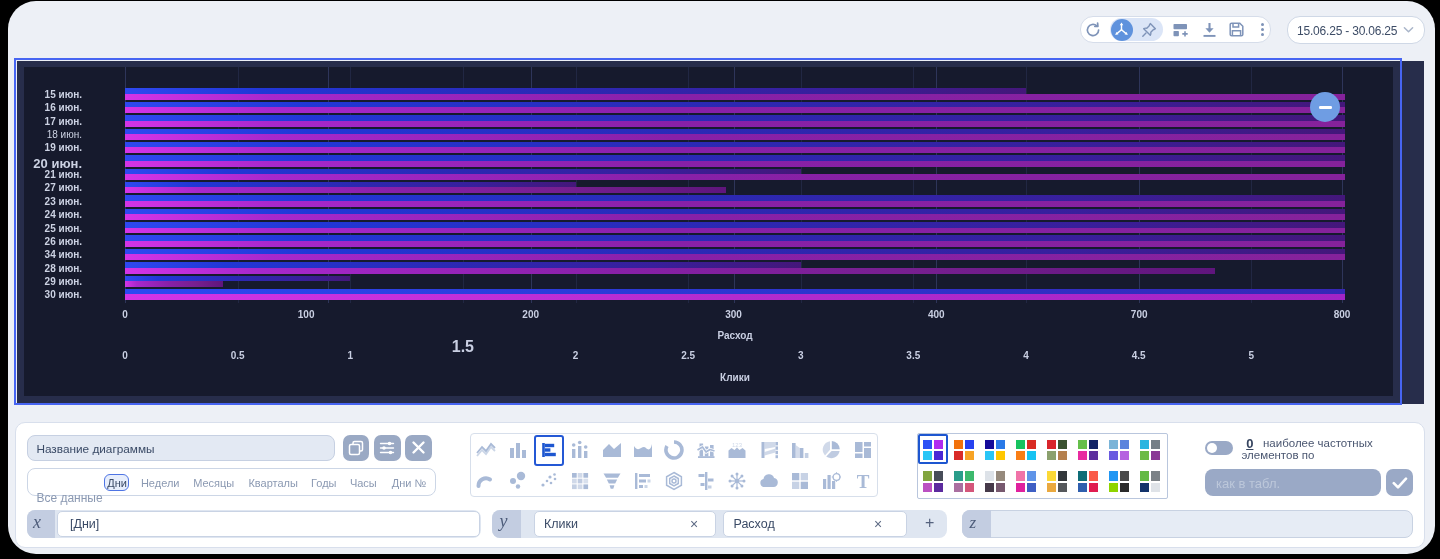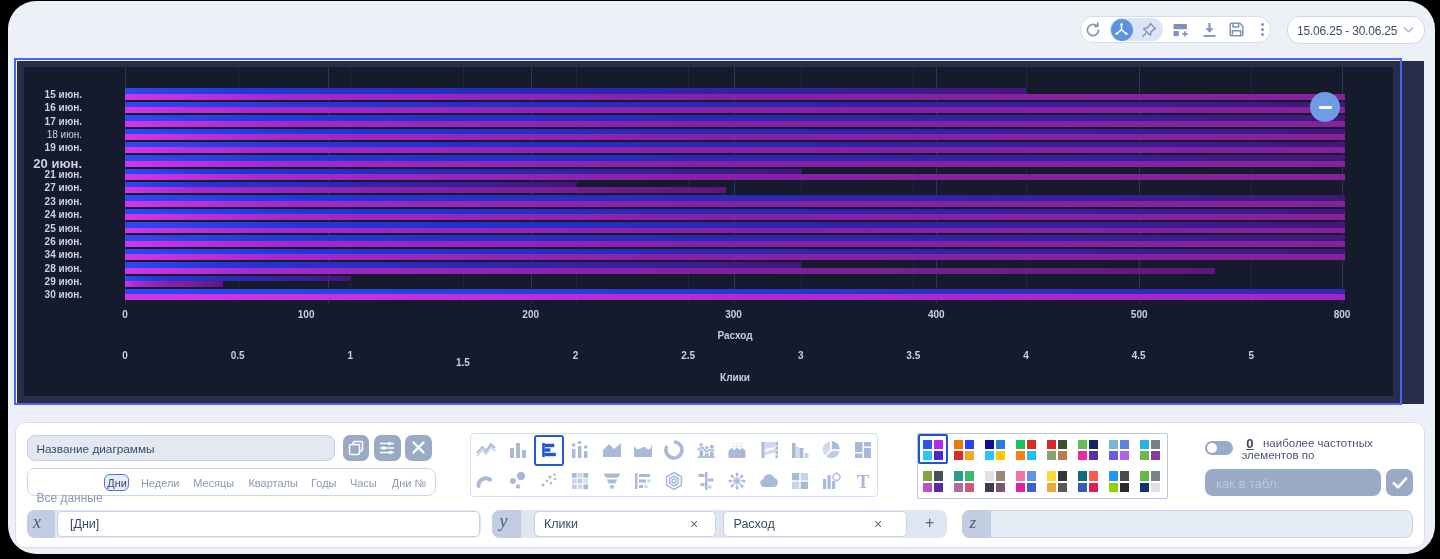--- a/index.html
+++ b/index.html
@@ -122,27 +122,27 @@
 <div class="abs" style="right:1311.0px;top:169.37px;font-size:10px;font-weight:700;color:#ccd2e3;white-space:nowrap">26 июн.</div>
 <div class="abs" style="right:1311.0px;top:182.74px;font-size:10px;font-weight:700;color:#ccd2e3;white-space:nowrap">34 июн.</div>
 <div class="abs" style="right:1311.0px;top:196.11px;font-size:10px;font-weight:700;color:#ccd2e3;white-space:nowrap">28 июн.</div>
 <div class="abs" style="right:1311.0px;top:209.48px;font-size:10px;font-weight:700;color:#ccd2e3;white-space:nowrap">29 июн.</div>
 <div class="abs" style="right:1311.0px;top:222.85px;font-size:10px;font-weight:700;color:#ccd2e3;white-space:nowrap">30 июн.</div>
 <div class="abs" style="left:71.5px;top:242.5px;width:60px;text-align:center;font-size:10px;font-weight:700;color:#c9cfe2">0</div>
 <div class="abs" style="left:274.3px;top:242.5px;width:60px;text-align:left;font-size:10px;font-weight:700;color:#c9cfe2">100</div>
 <div class="abs" style="left:477.2px;top:242.5px;width:60px;text-align:center;font-size:10px;font-weight:700;color:#c9cfe2">200</div>
 <div class="abs" style="left:680.0px;top:242.5px;width:60px;text-align:center;font-size:10px;font-weight:700;color:#c9cfe2">300</div>
 <div class="abs" style="left:882.8px;top:242.5px;width:60px;text-align:center;font-size:10px;font-weight:700;color:#c9cfe2">400</div>
-<div class="abs" style="left:1085.7px;top:242.5px;width:60px;text-align:center;font-size:10px;font-weight:700;color:#c9cfe2">500</div>
+<div class="abs" style="left:1085.7px;top:242.5px;width:60px;text-align:center;font-size:10px;font-weight:700;color:#c9cfe2">700</div>
 <div class="abs" style="left:1288.5px;top:242.5px;width:60px;text-align:center;font-size:10px;font-weight:700;color:#c9cfe2">800</div>
 <div class="abs" style="left:671.5px;top:263px;width:80px;text-align:center;font-size:10px;font-weight:700;color:#c9cfe2">Расход</div>
 <div class="abs" style="left:71.5px;top:283.5px;width:60px;text-align:center;font-size:10px;font-weight:700;color:#c9cfe2">0</div>
 <div class="abs" style="left:184.1px;top:283.5px;width:60px;text-align:center;font-size:10px;font-weight:700;color:#c9cfe2">0.5</div>
 <div class="abs" style="left:296.7px;top:283.5px;width:60px;text-align:center;font-size:10px;font-weight:700;color:#c9cfe2">1</div>
-<div class="abs" style="left:409.4px;top:290px;width:60px;text-align:center;font-size:10px;font-weight:700;color:#c9cfe2">1.5</div>
+<div class="abs" style="left:409.4px;top:271px;width:60px;text-align:center;font-size:16px;font-weight:700;color:#c9cfe2">1.5</div>
 <div class="abs" style="left:522.0px;top:283.5px;width:60px;text-align:center;font-size:10px;font-weight:700;color:#c9cfe2">2</div>
 <div class="abs" style="left:634.6px;top:283.5px;width:60px;text-align:center;font-size:10px;font-weight:700;color:#c9cfe2">2.5</div>
 <div class="abs" style="left:747.2px;top:283.5px;width:60px;text-align:center;font-size:10px;font-weight:700;color:#c9cfe2">3</div>
 <div class="abs" style="left:859.8px;top:283.5px;width:60px;text-align:center;font-size:10px;font-weight:700;color:#c9cfe2">3.5</div>
 <div class="abs" style="left:972.5px;top:283.5px;width:60px;text-align:center;font-size:10px;font-weight:700;color:#c9cfe2">4</div>
 <div class="abs" style="left:1085.1px;top:283.5px;width:60px;text-align:center;font-size:10px;font-weight:700;color:#c9cfe2">4.5</div>
 <div class="abs" style="left:1197.7px;top:283.5px;width:60px;text-align:center;font-size:10px;font-weight:700;color:#c9cfe2">5</div>
 <div class="abs" style="left:671.5px;top:305px;width:80px;text-align:center;font-size:10px;font-weight:700;color:#c9cfe2">Клики</div>
 <div class="abs" style="left:1286.8px;top:25.9px;width:30px;height:30px;border-radius:50%;background:#6f9de3"></div>
 <div class="abs" style="left:1295.3px;top:39.8px;width:13px;height:2.4px;border-radius:1.2px;background:#fff"></div>

